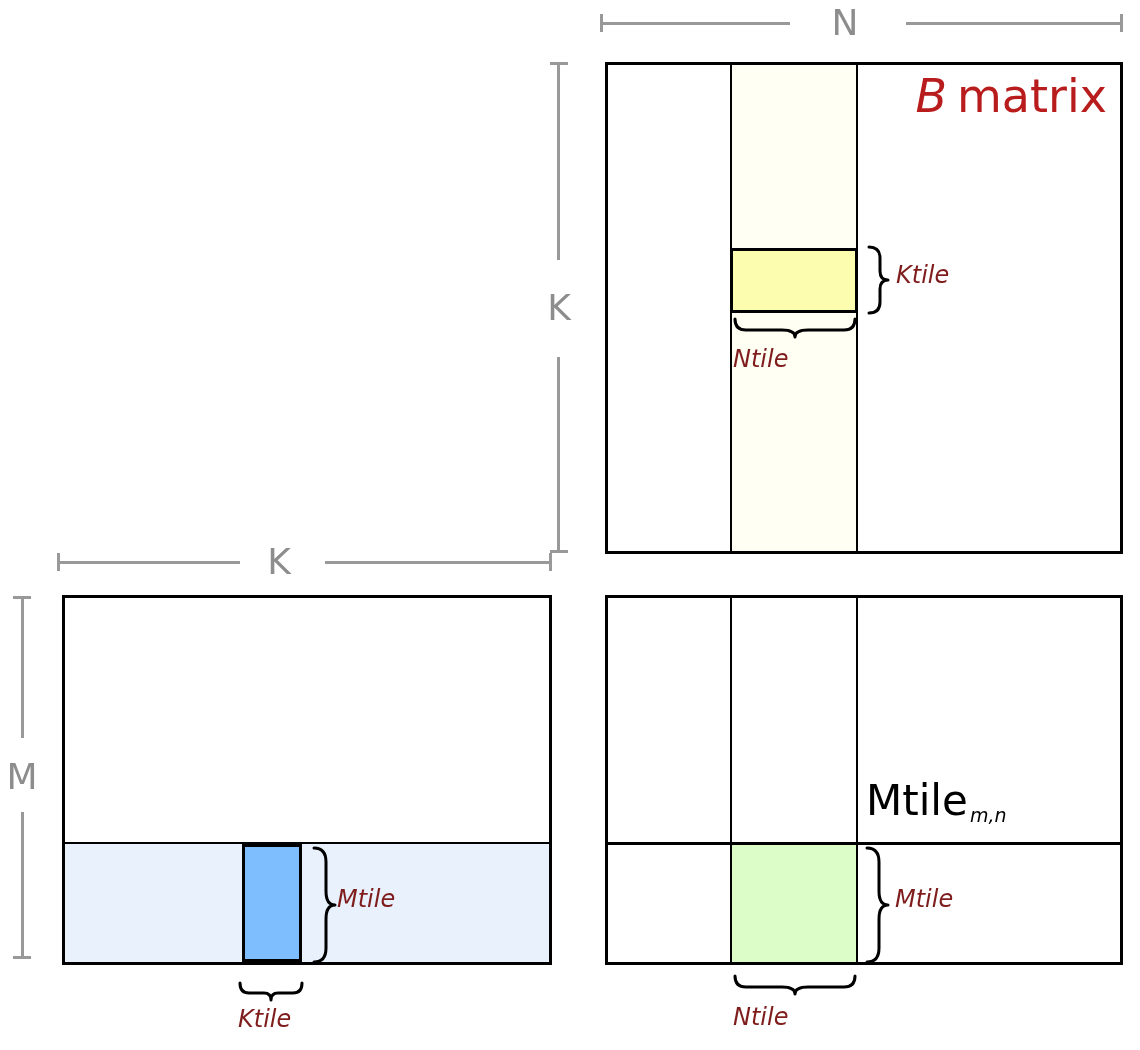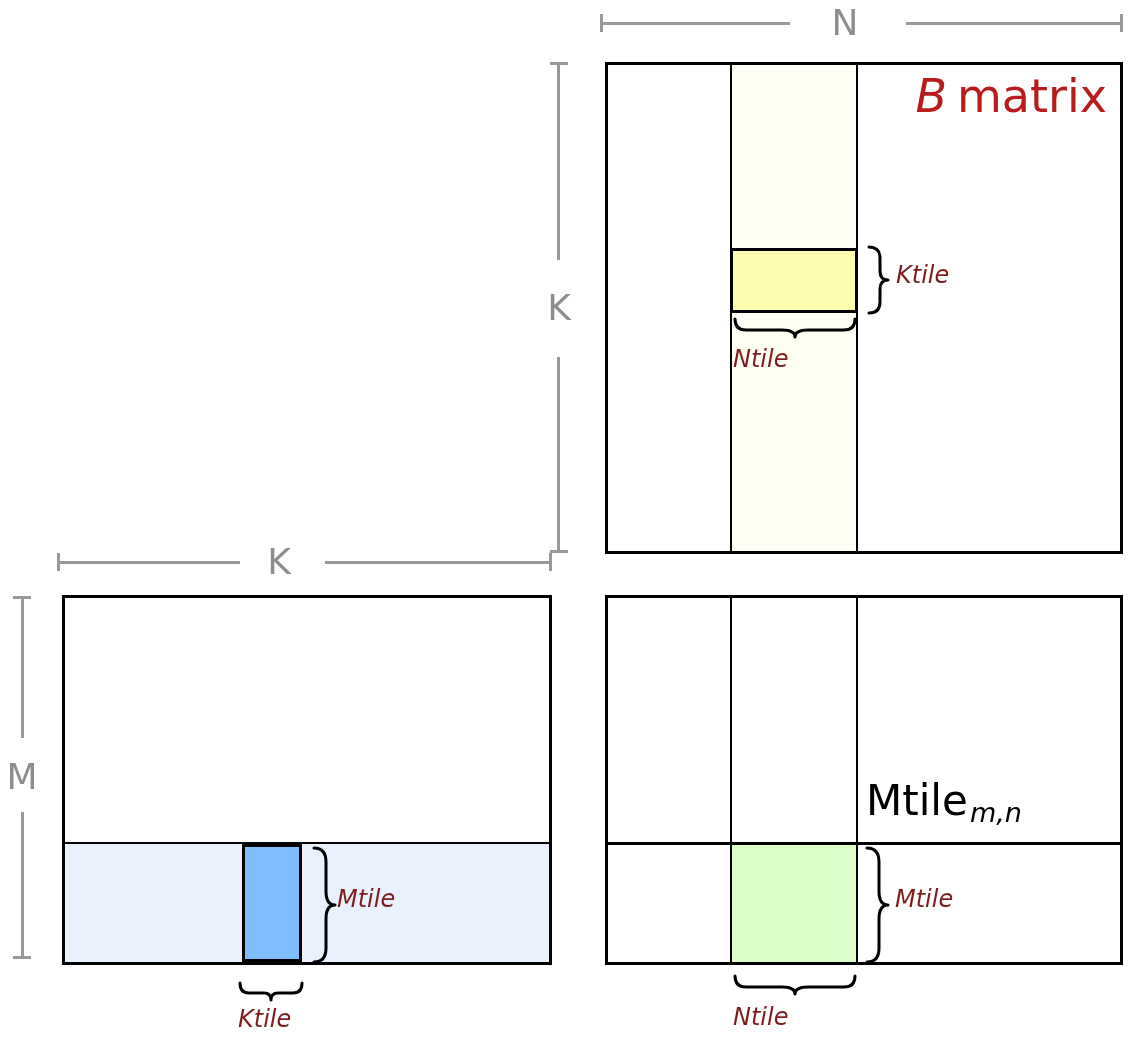--- a/index.html
+++ b/index.html
@@ -39,21 +39,21 @@
   }
   
   .c-vline{position:absolute;top:0;bottom:0;width:2px;background:#000;}
   .c-vline.v1{left:122px;}
   .c-vline.v2{left:248px;}
   .c-hline{position:absolute;left:0;right:0;top:244px;height:3px;background:#000;}
   .c-tile{position:absolute;left:122px;top:244px;width:128px;bottom:0;background:#dcfcc8;}
   .block-label{
     position:absolute;left:258px;top:178px;font-size:42px;color:#000;white-space:nowrap;
   }
-  .block-label .sub{font-style:italic;font-size:27px;position:relative;bottom:-7px;margin-left:2px;}
+  .block-label .sub{font-style:italic;font-size:19px;position:relative;bottom:-7px;margin-left:2px;}
   
   .dseg,.dtick{position:absolute;background:#999999;}
   .dim-label{
     position:absolute;font-size:36px;color:#8d8d8d;text-align:center;line-height:1.1;
   }
   
   .brace-svg{position:absolute;overflow:visible;}
   .brace-svg path{fill:none;stroke:#000;stroke-width:3;stroke-linecap:round;stroke-linejoin:round;}
   .tile-label{
     position:absolute;font-size:24px;font-style:italic;color:#7f1d1d;line-height:1.15;

